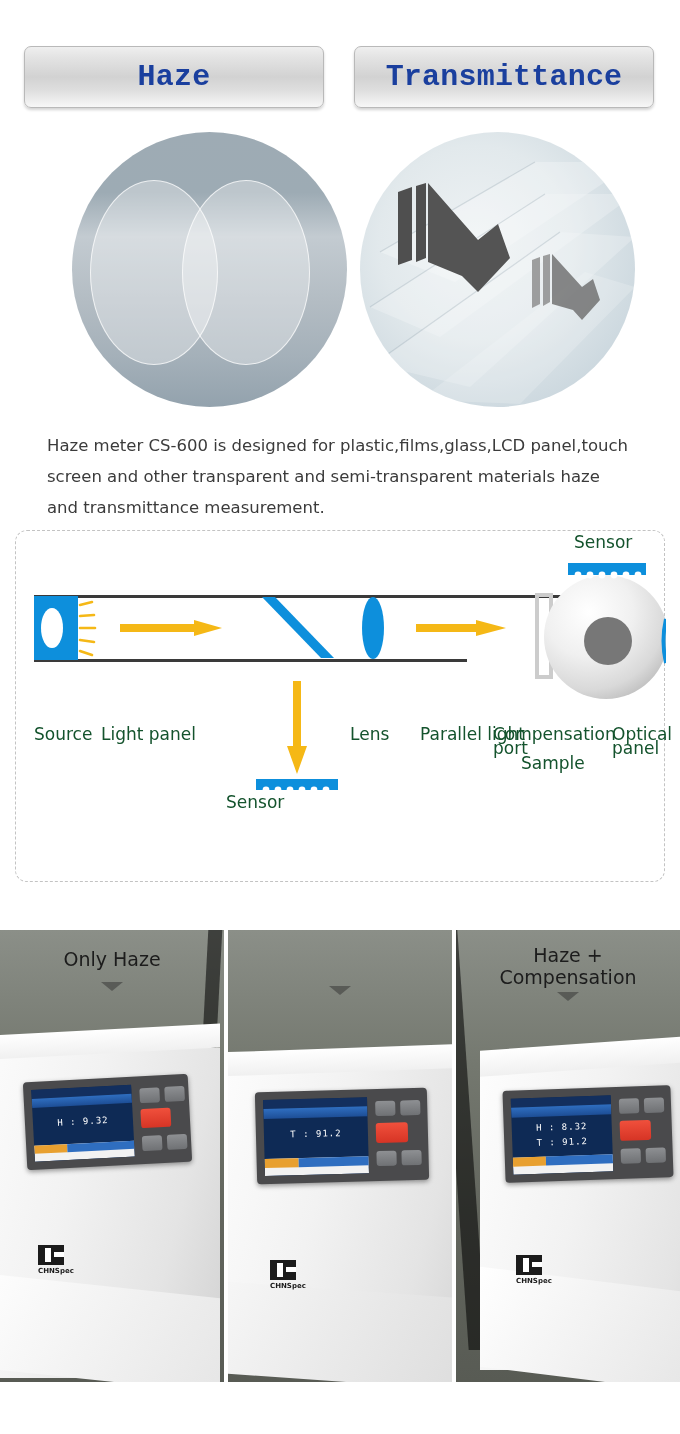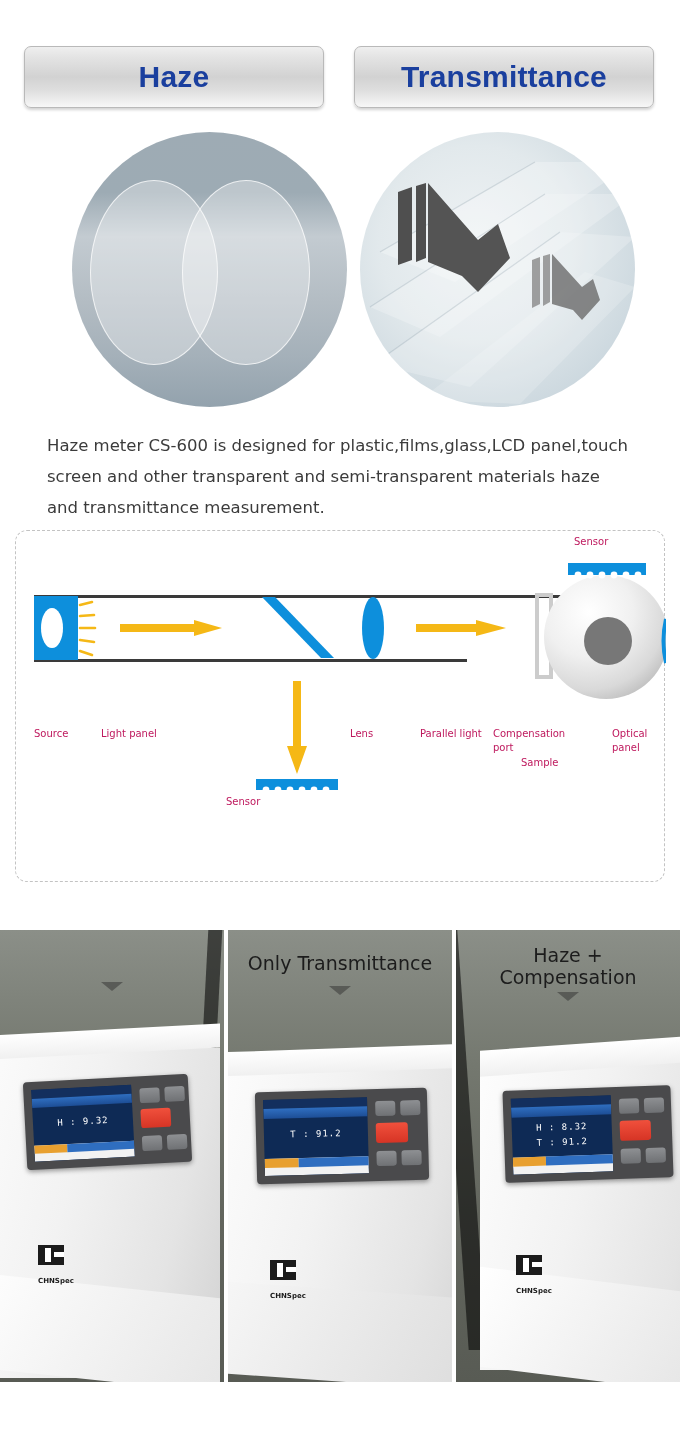--- a/index.html
+++ b/index.html
@@ -5,21 +5,21 @@
   * { box-sizing: border-box; margin: 0; padding: 0; }
   body {
     width: 680px; height: 1434px;
     background: #ffffff;
     font-family: "Liberation Sans", sans-serif;
     overflow: hidden;
     position: relative;
   }
 
   
-  .btn-row { position: absolute; top: 46px; left: 0; width: 536px; height: 66px; }
+  .btn-row { position: absolute; top: 46px; left: 0; width: 536px; height: 66px; font-family: Liberation Mono, monospace; }
   .tab-btn {
     position: absolute;
     height: 62px;
     border: 1px solid #b9b9b9;
     border-radius: 7px;
     background: linear-gradient(to bottom, #efefef 0%, #e3e3e3 18%, #d2d2d2 50%, #dedede 72%, #f7f7f7 100%);
     box-shadow: 0 2px 3px rgba(0,0,0,0.18);
     display: flex; align-items: center; justify-content: center;
     color: #1a3f9e;
     font-weight: bold;
@@ -69,22 +69,22 @@
   .diagram-box {
     position: absolute;
     left: 15px; top: 530px; width: 650px; height: 352px;
     border: 1px dashed #c3c3c3;
     border-radius: 12px;
     background: #ffffff;
   }
   .diagram-inner { position: absolute; inset: 0; }
   .dlabel {
     position: absolute;
-    font-size: 10px;
-    color: #be185d;
+    font-size: 17px;
+    color: #14532d;
     font-family: "DejaVu Sans", sans-serif;
     line-height: 14px;
     white-space: pre-line;
   }
   .caption {
     position: absolute;
     left: 0; top: 300px; width: 650px;
     text-align: center;
     font-size: 19px;
     color: #3a3a3a;
@@ -205,21 +205,21 @@
     left: 7px; top: 3px; width: 6px; height: 14px;
     background: #fff;
   }
   .logo-mark::after {
     content: ""; position: absolute;
     left: 16px; top: 7px; width: 10px; height: 5px;
     background: #fff;
   }
   .logo-txt {
     font-size: 7px; font-weight: bold;
-    margin-top: 12px;
+    margin-top: 2px;
     font-family: "DejaVu Sans", sans-serif;
   }
   .shadow-strip {
     position: absolute;
     background: rgba(0,0,0,0.55);
     z-index: 3;
   }
 </style>
 </head>
 <body>
@@ -351,20 +351,21 @@
 panel</div>
     <div class="dlabel" style="left:210px; top:264px;">Sensor</div>
 
   </div>
 </div>
 
 <div class="photos">
 
   <div class="photo">
     <div class="photo-bg"></div>
+    <div class="photo-caption" style="top:18px;">Only Haze</div>
     <div class="caret" style="top:52px;"></div>
     <div class="shadow-strip" style="left:202px; top:0; width:14px; height:240px; transform:skewX(-3deg);"></div>
     <div class="inst-top" style="left:-30px; top:100px; width:250px; height:24px; transform:skewY(-3deg);"></div>
     <div class="instrument" style="left:-30px; top:118px; width:250px; height:330px;"></div>
     <div class="instrument" style="left:-30px; top:355px; width:250px; height:95px; background:linear-gradient(120deg,#ffffff,#e6e6e6); transform:skewY(6deg);"></div>
 
     <div class="panel" style="left:25px; top:148px; width:165px; height:88px; transform:rotate(-3deg);">
       <div class="screen" style="left:8px; top:8px; width:100px; height:72px;">
         <div class="scr-top"></div>
         <div class="scr-bar"></div>
@@ -381,21 +382,20 @@
     </div>
 
     <div class="logo" style="left:38px; top:315px;">
       <div class="logo-mark"></div>
       <div class="logo-txt">CHNSpec</div>
     </div>
   </div>
 
   <div class="photo">
     <div class="photo-bg"></div>
-    <div class="photo-caption" style="top:22px;">Only Transmittance</div>
     <div class="caret" style="top:56px;"></div>
     <div class="inst-top" style="left:-12px; top:118px; width:260px; height:24px; transform:skewY(-2deg);"></div>
     <div class="instrument" style="left:-12px; top:136px; width:260px; height:300px;"></div>
     <div class="instrument" style="left:-12px; top:360px; width:260px; height:92px; background:linear-gradient(120deg,#f7f7f7,#dcdcdc); transform:skewY(4deg);"></div>
 
     <div class="panel" style="left:28px; top:160px; width:172px; height:92px; transform:rotate(-1.5deg);">
       <div class="screen" style="left:8px; top:8px; width:104px; height:76px;">
         <div class="scr-top"></div>
         <div class="scr-bar"></div>
         <div class="readout" style="top:40%;">T  :  91.2</div>

